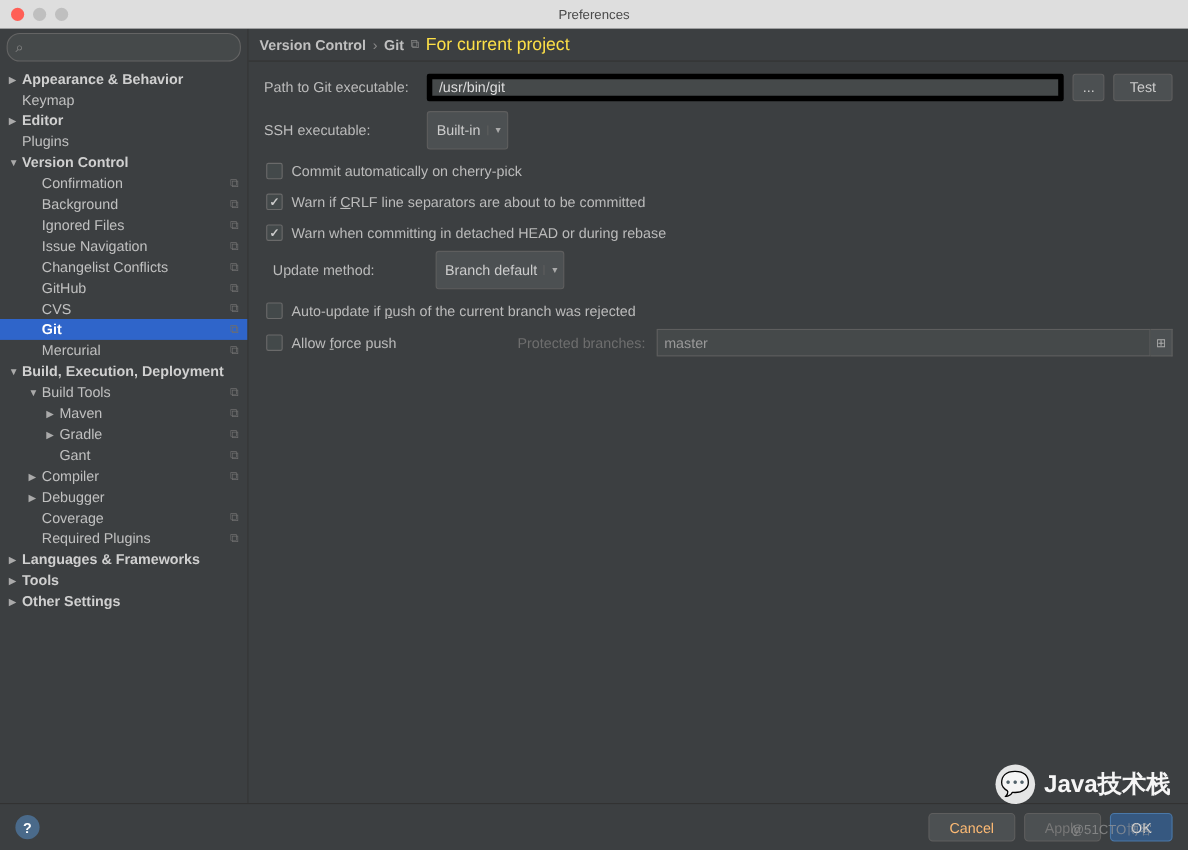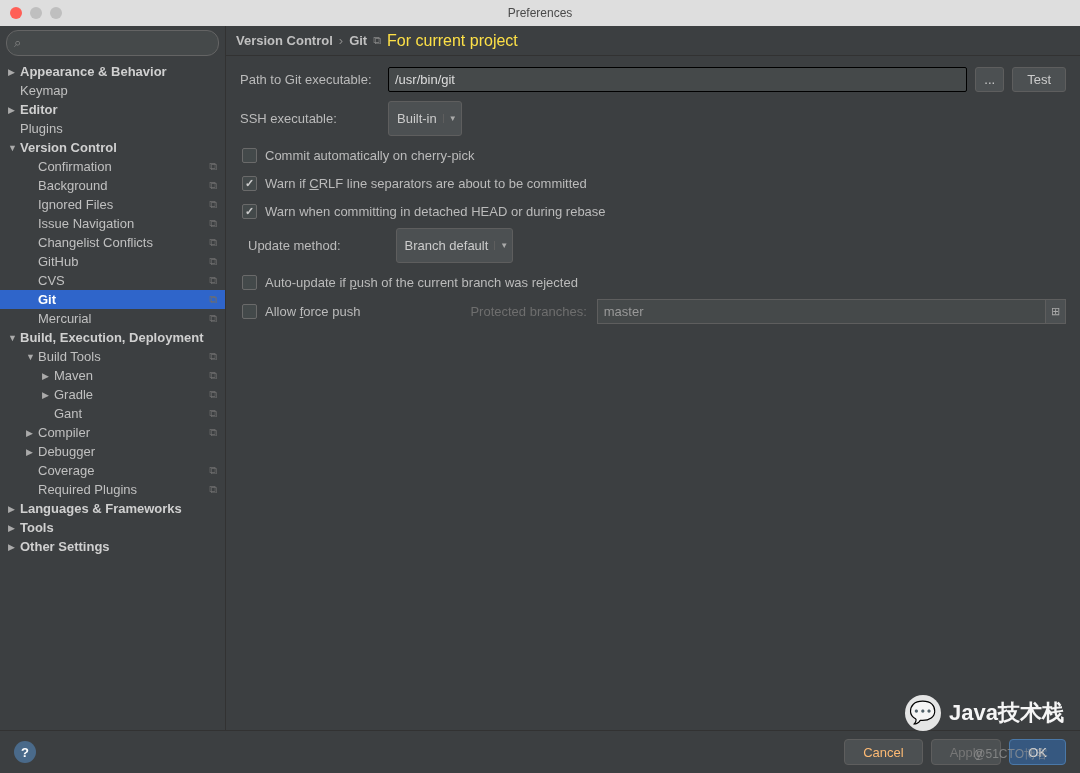--- a/index.html
+++ b/index.html
@@ -34,21 +34,21 @@
 .main { flex: 1; display: flex; flex-direction: column; background: #3c3f41; }
 .breadcrumb { height: 30px; display: flex; align-items: center; padding: 0 10px; gap: 6px; border-bottom: 1px solid #323232; }
 .breadcrumb .bc { color: #c0c0c0; font-weight: bold; }
 .breadcrumb .sep { color: #888; }
 .bc-icon { color: #888; font-size: 11px; }
 .bc-hint { color: #fde047; font-size: 16px; }
 
 .form { padding: 10px 14px; }
 .row { display: flex; align-items: center; margin-bottom: 8px; min-height: 27px; }
 .row-label { width: 148px; color: #bbb; }
-.text-input { flex: 1; height: 25px; background: #45494a; border: 1px solid #000000; padding: 0 6px; color: #ddd; font-size: 13px; outline: none; border-radius: 2px; }
+.text-input { flex: 1; height: 25px; background: #45494a; border: 5px solid #000000; padding: 0 6px; color: #ddd; font-size: 13px; outline: none; border-radius: 2px; }
 .btn-small { height: 25px; padding: 0 8px; margin-left: 8px; background: #4c5052; border: 1px solid #5e5e5e; color: #ccc; border-radius: 3px; cursor: pointer; font-size: 13px; }
 .btn-small.test { padding: 0 14px; }
 .dropdown { height: 35px; background: #4c5052; border: 1px solid #5e5e5e; display: flex; align-items: center; padding: 0 4px 0 8px; border-radius: 3px; cursor: pointer; color: #ccc; gap: 6px; }
 .dropdown .dd-arrow { border-left: 1px solid #5e5e5e; padding-left: 5px; font-size: 8px; color: #aaa; }
 .check-row { display: flex; align-items: center; margin-bottom: 6px; padding-left: 2px; min-height: 22px; }
 .checkbox { width: 15px; height: 15px; background: #43494a; border: 1px solid #6a6a6a; margin-right: 8px; display: flex; align-items: center; justify-content: center; border-radius: 2px; cursor: pointer; position: relative; }
 .checkbox.checked::after { content: "✓"; color: #ccc; font-size: 11px; font-weight: bold; }
 .check-label { color: #bbb; }
 .indent-row { padding-left: 8px; display: flex; align-items: center; margin-bottom: 8px; min-height: 27px; gap: 43px; }
 .disabled-label { color: #6e6e6e; margin-left: 110px; margin-right: 10px; }

